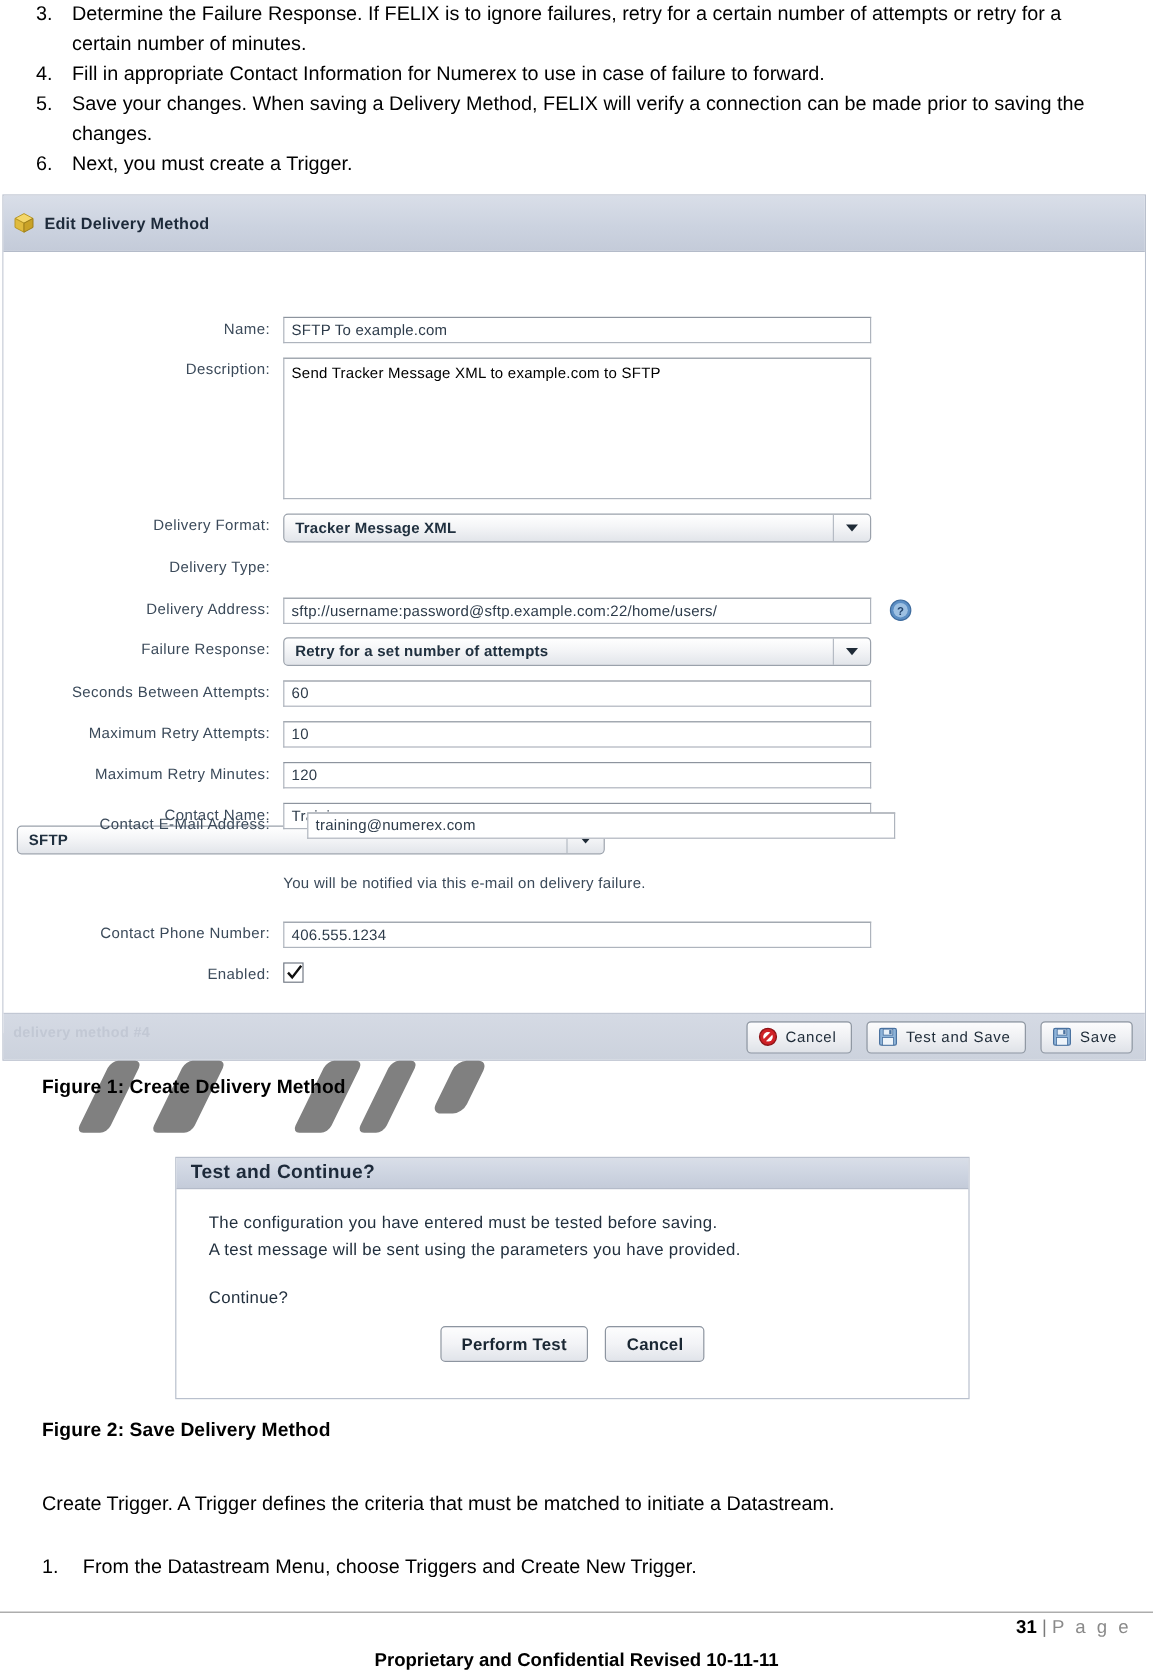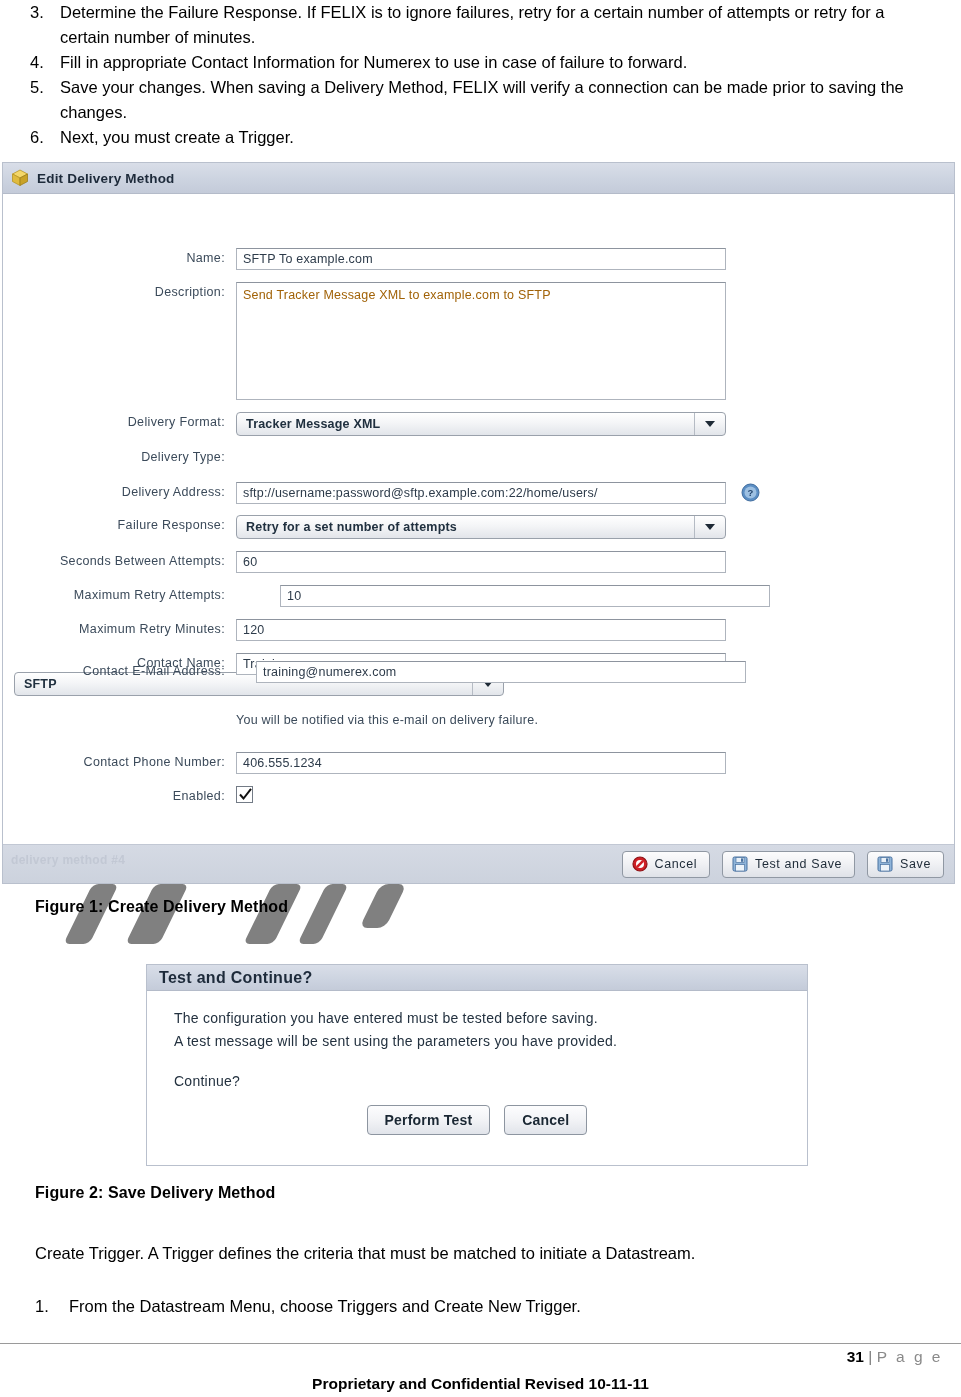--- a/index.html
+++ b/index.html
@@ -45,21 +45,21 @@
     left: 2px;
     top: 162px;
     width: 953px;
     height: 722px;
     background: #ffffff;
     border: 1px solid #b9c0cd;
     box-sizing: border-box;
   }
   .dlg1-titlebar {
     position: relative;
-    height: 31px;
+    height: 47px;
     background: linear-gradient(to bottom, #d9dee8 0%, #ccd3e0 55%, #c4cbd9 100%);
     border-bottom: 1px solid #b4bbc9;
     display: flex;
     align-items: center;
     padding-left: 8px;
     box-sizing: border-box;
   }
   .pkg-icon {
     width: 18px; height: 18px;
     flex: 0 0 18px;
@@ -116,21 +116,21 @@
   }
   .txtarea {
     width: 490px;
     height: 118px;
     box-sizing: border-box;
     border: 1px solid #aeb4bd;
     border-top-color: #8d949e;
     background: #fff;
     font-family: "Liberation Sans", sans-serif;
     font-size: 12.5px;
-    color: #a16207;
+    color: #000000;
     padding: 3px 6px;
     letter-spacing: 0.2px;
     resize: none;
     line-height: 18px;
     overflow: hidden;
   }
   
   .sel {
     width: 490px;
     height: 24px;
@@ -446,21 +446,21 @@
       </div>
     </div>
 
     <div class="frow" style="top:357px;">
       <div class="flabel">Seconds Between Attempts:</div>
       <div class="fctrl">
         <input class="txtin" type="text" value="60" style="">
       </div>
     </div>
 
-    <div class="frow" style="top:391px;gap:44px;">
+    <div class="frow" style="top:391px;">
       <div class="flabel">Maximum Retry Attempts:</div>
       <div class="fctrl">
         <input class="txtin" type="text" value="10" style="">
       </div>
     </div>
 
     <div class="frow" style="top:425px;">
       <div class="flabel">Maximum Retry Minutes:</div>
       <div class="fctrl">
         <input class="txtin" type="text" value="120" style="">

